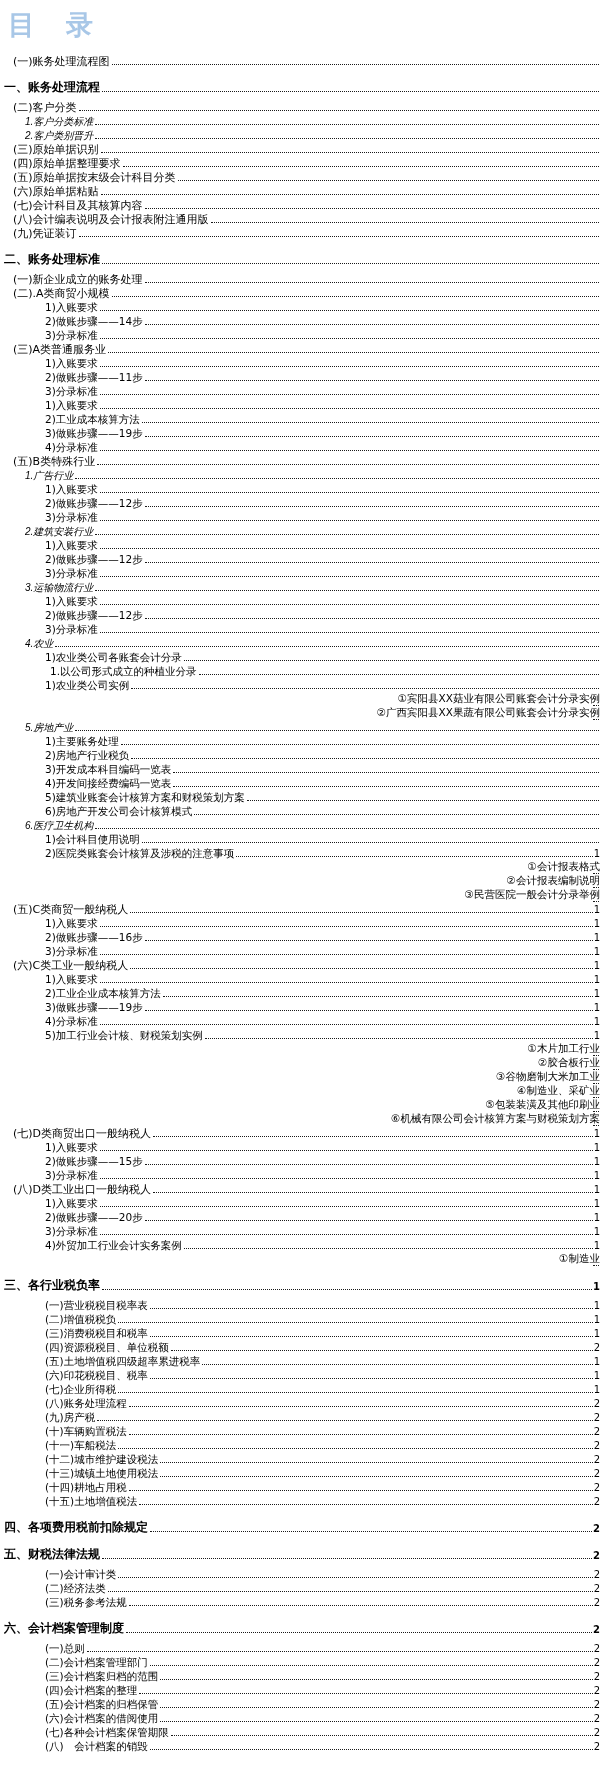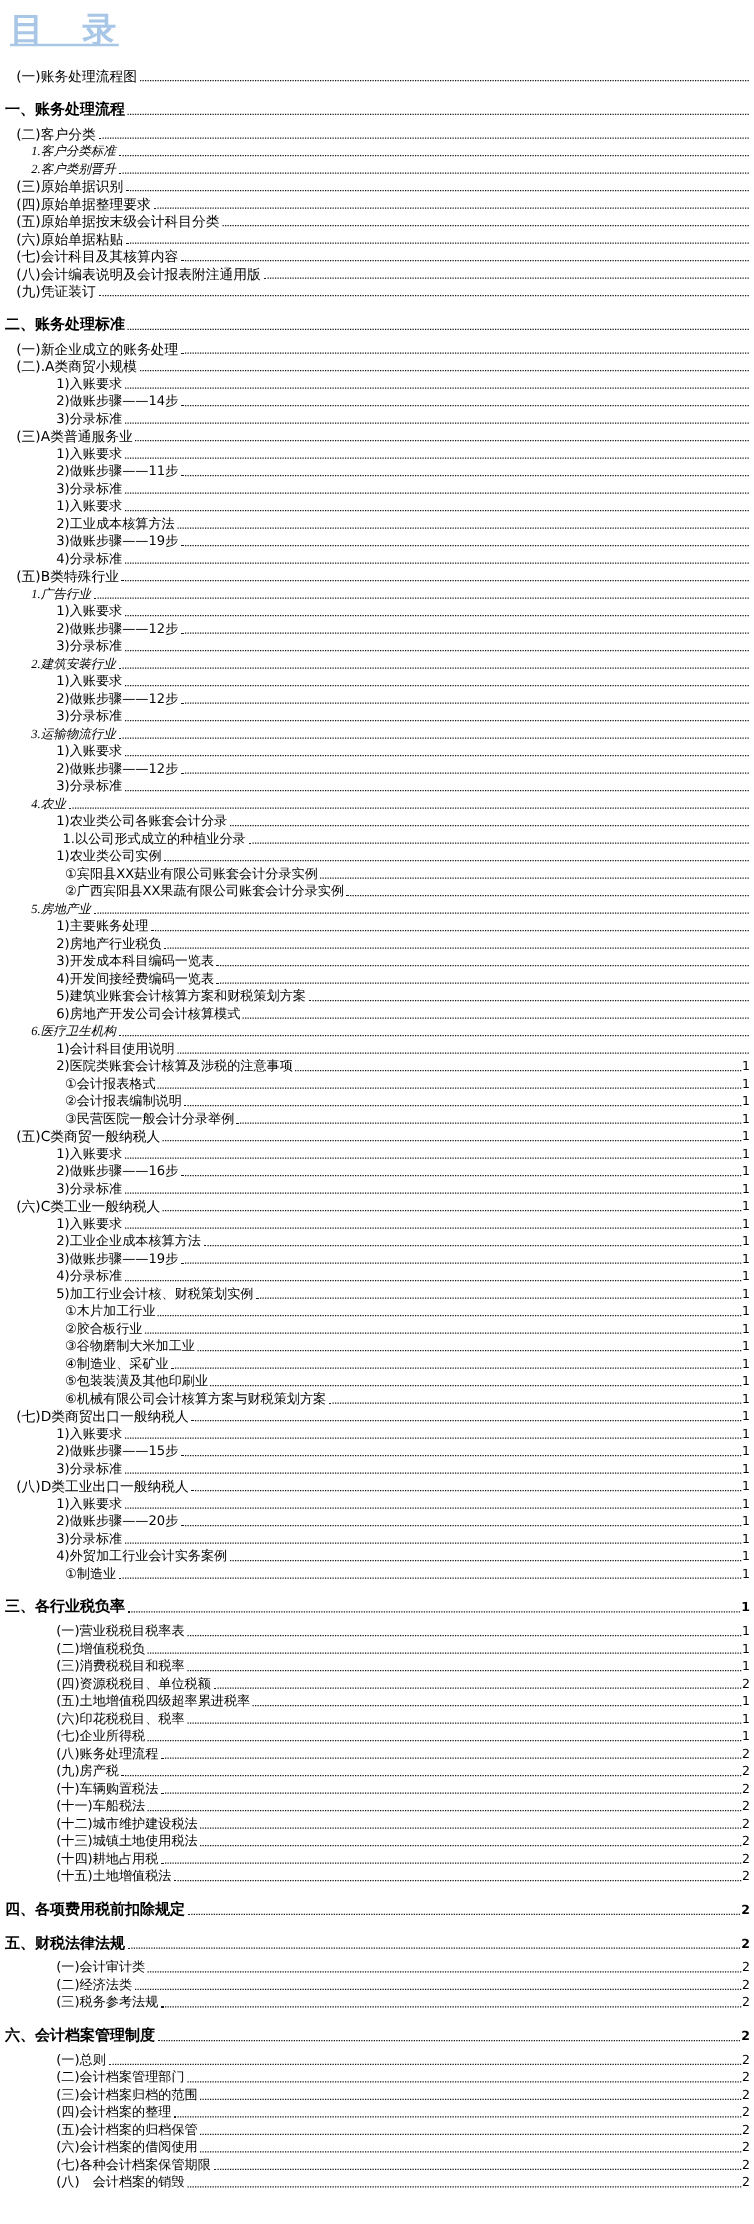--- a/index.html
+++ b/index.html
@@ -35,30 +35,30 @@
   }
   .row .pg{
     flex:0 0 auto;
     font-size:10px;
     line-height:13px;
     text-align:right;
   }
   
   .lh{font-size:12px;font-weight:bold;height:16px;line-height:15px;margin:11px 0 5px 0;padding-left:0;}
   .la{font-size:11px;padding-left:9px;}
-  .lb{font-size:10px;padding-left:21px;font-style:italic;font-family:Liberation Serif, serif;}
+  .lb{font-size:10px;padding-left:21px;font-style:italic;font-family:Liberation Sans, sans-serif;}
   .lc{font-size:10.5px;padding-left:41px;}
   .ld{font-size:10.5px;padding-left:46px;text-align:right;}
-  .le{font-size:10.5px;padding-left:48px;}
+  .le{font-size:10.5px;padding-left:48px;flex-direction:column;}
 </style>
 </head>
 <body>
 
 <div class="page">
-  <div class="toc-title" style="color: rgb(168, 199, 231); text-decoration: underline;">目　录</div>
+  <div class="toc-title" style="color: rgb(168, 199, 231);">目　录</div>
   <div class="toc" id="toc">
       <div class="row la">
         <span class="t">(一)账务处理流程图</span>
         <span class="leader"></span>
         <span class="pg"></span>
       </div>
       <div class="row lh">
         <span class="t">一、账务处理流程</span>
         <span class="leader"></span>
         <span class="pg"></span>

